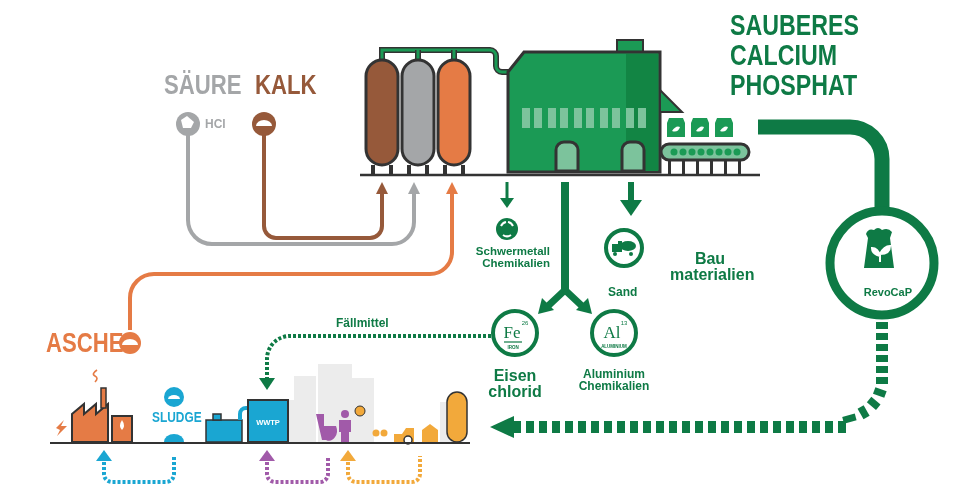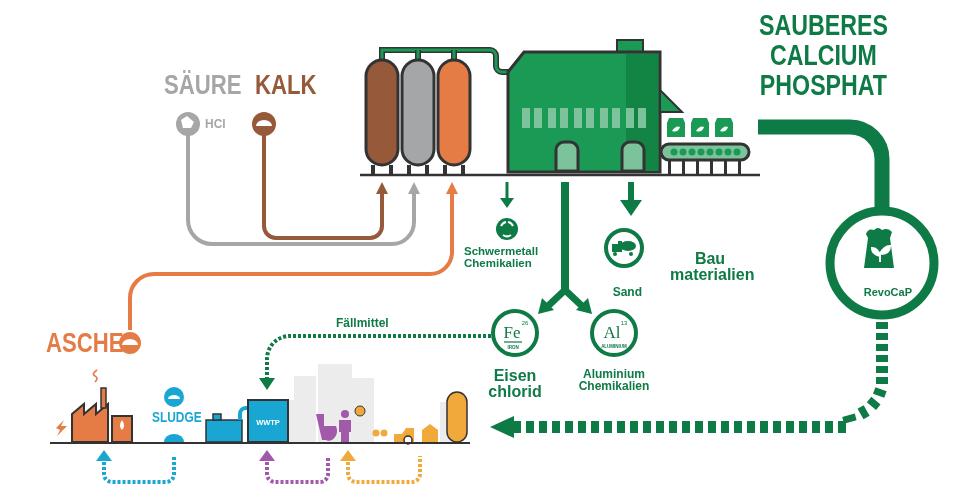--- a/index.html
+++ b/index.html
@@ -257,32 +257,32 @@
       <path d="M348 462 V474 a8 8 0 0 0 8 8 H412 a8 8 0 0 0 8 -8 V456" fill="none" stroke="#f2a93b" stroke-width="4" stroke-dasharray="3 2"></path>
     </g>
   <path d="M340 461 L348 450 L356 461 z" fill="#f2a93b"></path>
 </svg>
 
 <div class="lbl big grey" style="left:164px;top:72px;">SÄURE</div>
 <div class="lbl grey" style="left:205px;top:118px;font-size:12px;text-align:center;">HCl</div>
 <div class="lbl big brown" style="left:255px;top:72px;">KALK</div>
 <div class="lbl big orange" style="left:46px;top:330px;">ASCHE</div>
 
-<div style="position:absolute;left:759px;top:10px;text-align:center;">
+<div style="position:absolute;left:730px;top:10px;">
   <div class="lbl title green" style="position:relative;">SAUBERES</div>
   <div class="lbl title green" style="position:relative;">CALCIUM</div>
   <div class="lbl title green" style="position:relative;">PHOSPHAT</div>
 </div>
 <div class="lbl green" style="left:852px;top:287px;font-size:11px;width:60px;text-align:right;">RevoCaP</div>
 
-<div class="lbl green" style="left:464px;top:246px;width:86px;font-size:11.5px;text-align:left;">
+<div class="lbl green" style="left:464px;top:246px;width:86px;font-size:11.5px;text-align:right;">
   <div>Schwermetall</div>
   <div>Chemikalien</div>
 </div>
-<div class="lbl green" style="left:608px;top:286px;width:34px;font-size:12px;text-align:right;">Sand</div>
+<div class="lbl green" style="left:608px;top:286px;width:34px;font-size:12px;text-align:left;">Sand</div>
 <div class="lbl green" style="left:670px;top:251px;width:80px;font-size:16px;text-align:center;">
   <div>Bau</div>
   <div>materialien</div>
 </div>
 <div class="lbl green" style="left:488px;top:368px;width:54px;font-size:16px;text-align:center;">
   <div>Eisen</div>
   <div>chlorid</div>
 </div>
 <div class="lbl green" style="left:572px;top:368px;width:84px;font-size:12px;text-align:center;">
   <div>Aluminium</div>

